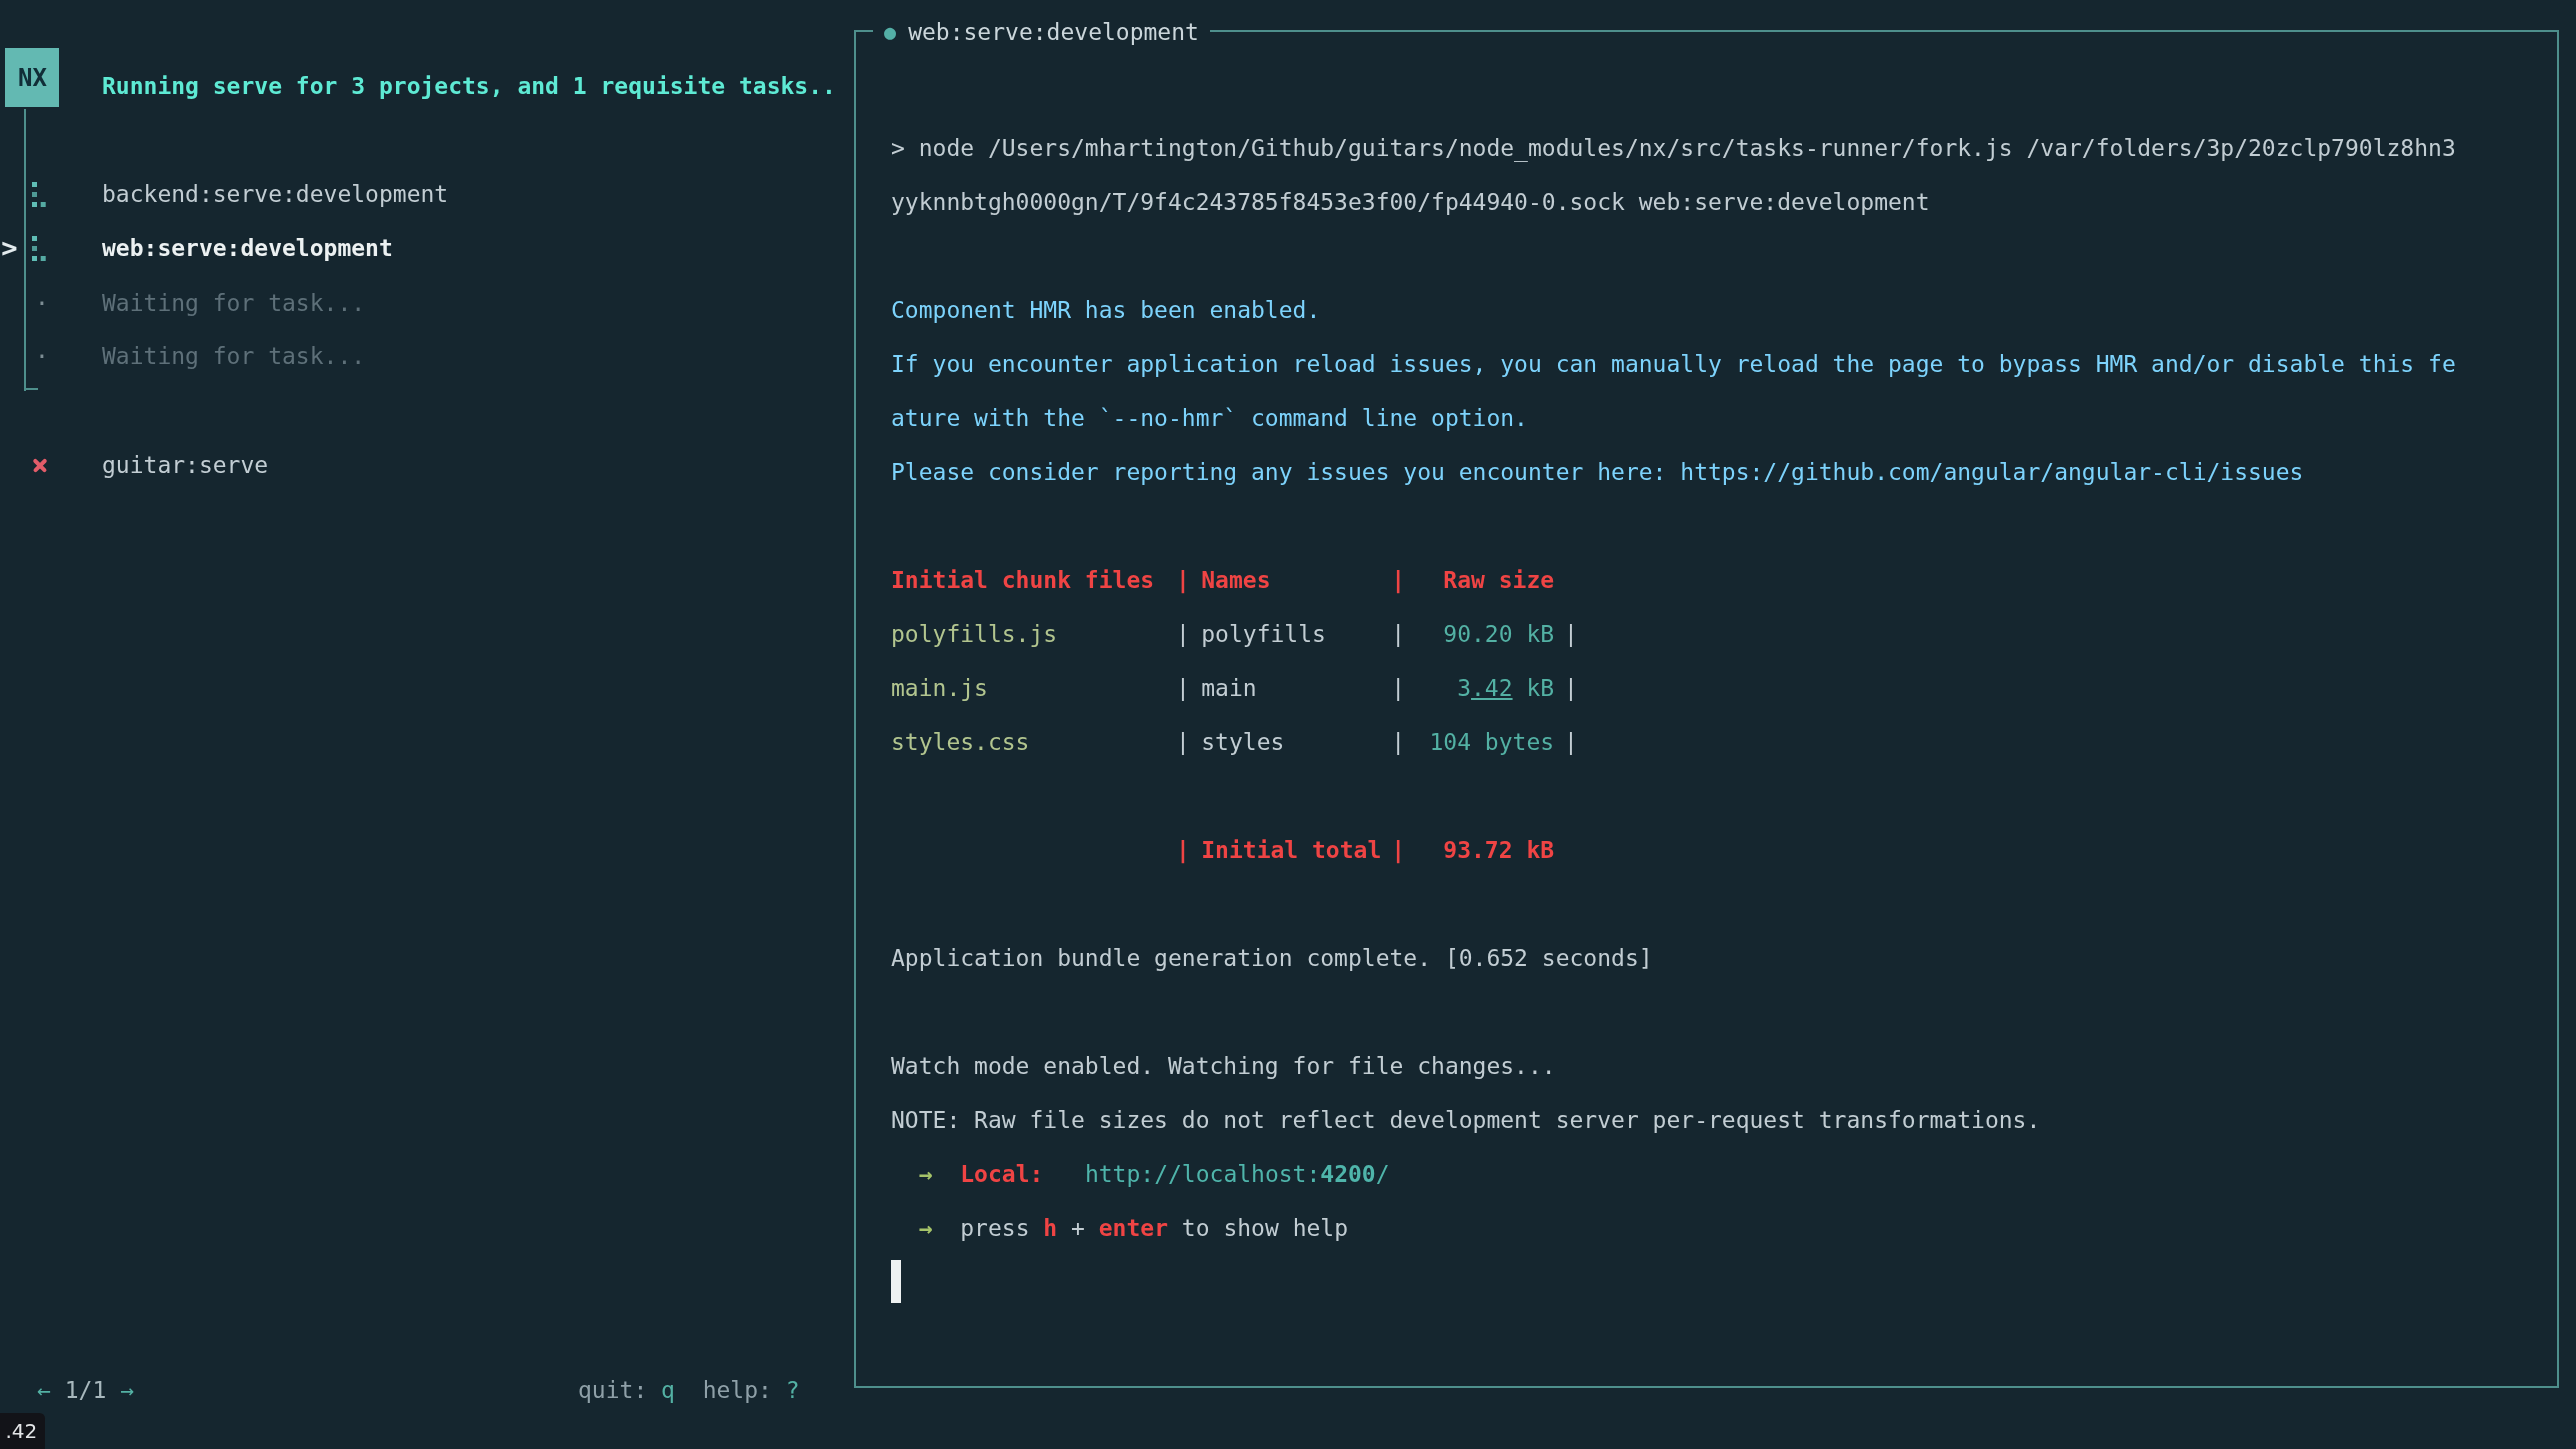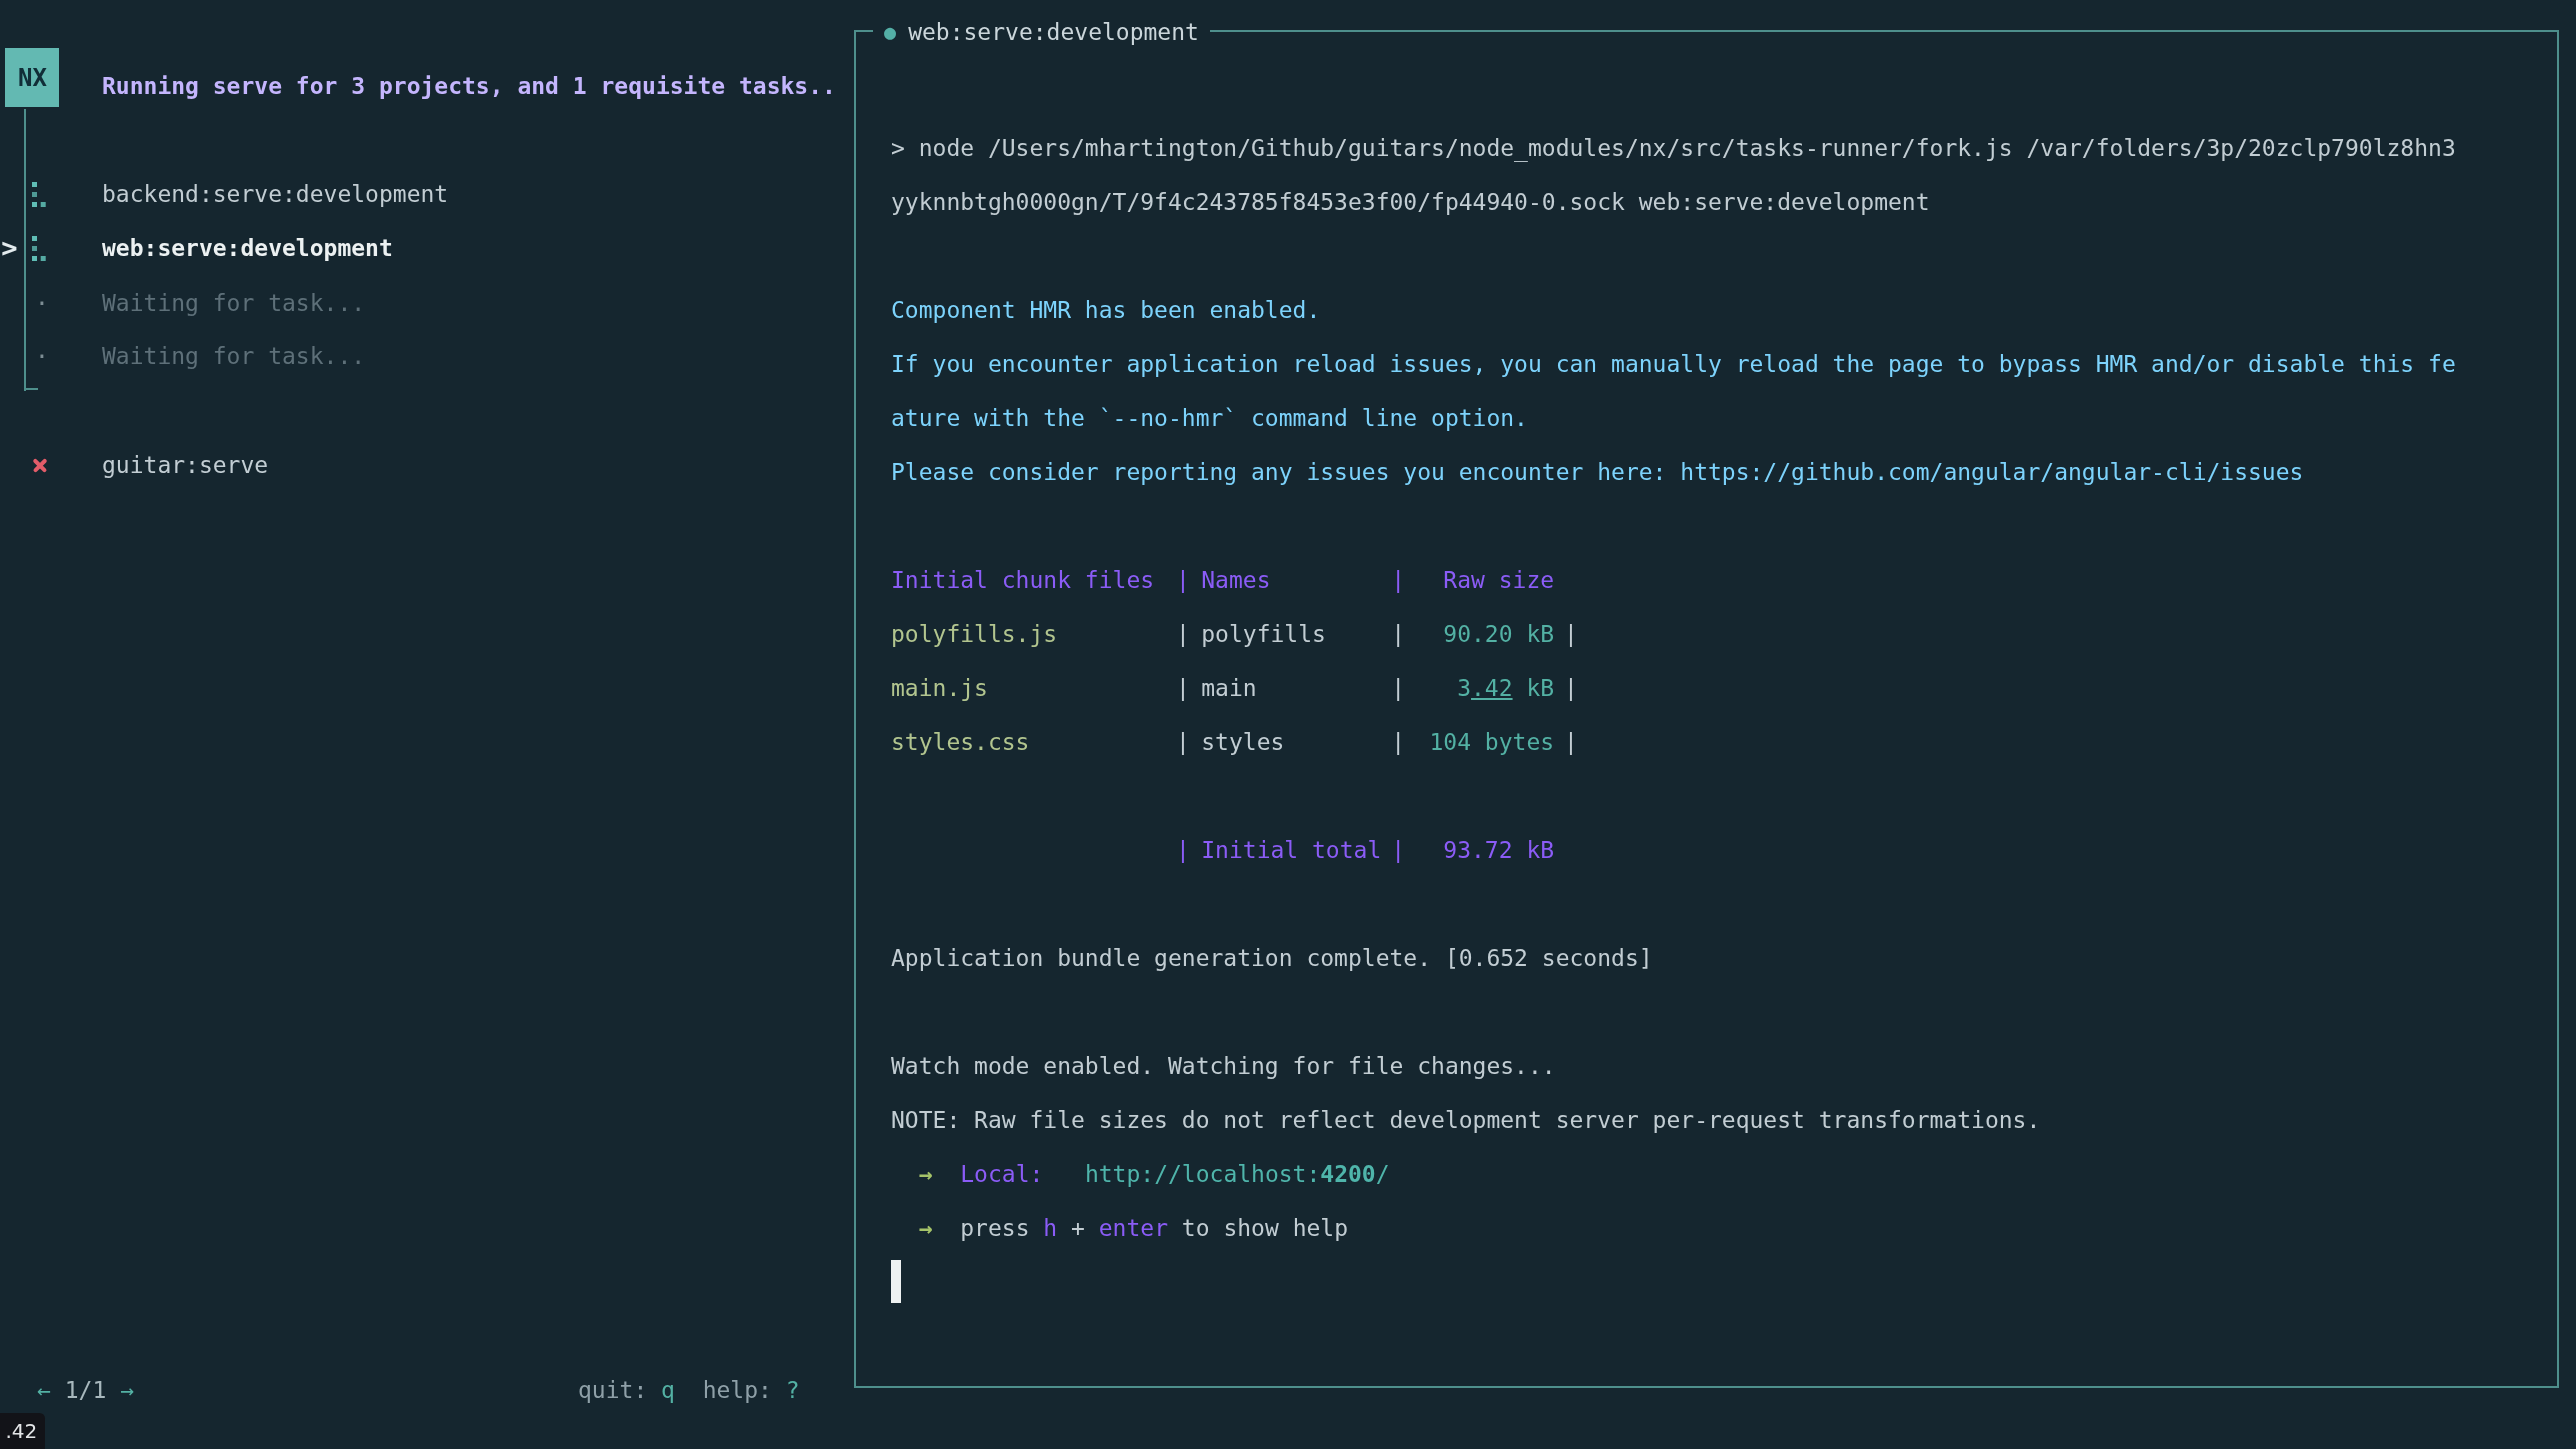--- a/index.html
+++ b/index.html
@@ -15,21 +15,21 @@
 
   
   #sidebar { position:absolute; left:0; top:0; width:854px; height:1449px; }
   .nx-badge {
     position:absolute; left:5.4px; top:48px; width:54px; height:59px;
     background:#63B9B2; color:#112E38; font-weight:bold; font-size:24px;
     display:flex; align-items:center; justify-content:center;
   }
   .sb-title {
     position:absolute; left:102px; top:59px; height:54px; line-height:54px;
-    font-weight:bold; color:#c4b5fd;
+    font-weight:bold; color:#5eead4;
   }
   .bracket-v { position:absolute; left:23.5px; top:109px; width:2px; height:282px; background:#4E8F8C; }
   .bracket-foot { position:absolute; left:23.5px; top:388px; width:14.8px; height:2px; background:#4E8F8C; }
   .task-row { position:absolute; left:0; width:100%; height:54px; line-height:54px; }
   .task-label { position:absolute; left:102px; top:0; }
   .task-label.sel { font-weight:bold; color:#ECF1F2; }
   .task-label.dim { color:#5E7079; }
   .sel-arrow {
     position:absolute; left:1.3px; top:221px; height:54px; line-height:54px;
     font-weight:bold; font-size:27px; color:#E3EBEE;
@@ -72,21 +72,21 @@
   }
   .panel-title {
     position:absolute; left:17.4px; top:-27px; height:54px; line-height:54px;
     background:#15262F; padding:0 10.7px; color:#CBD6DB;
     display:flex; align-items:center; gap:12px;
   }
   .panel-title .dot { color:#53AFA6; font-size:20px; }
   #content { position:absolute; left:35px; top:89px; right:6.7px; }
   .ln { height:54px; line-height:54px; white-space:pre; }
   .yellow { color:#7dd3fc; }
-  .bold-w { color:#8b5cf6; font-weight:normal; }
+  .bold-w { color:#ef4444; font-weight:bold; }
   .fname { color:#B2C58F; }
   .size { color:#53B1A4; }
   .link-ul { text-decoration:underline; }
   .c1 { display:inline-block; width:285px; }
   .c2 { display:inline-block; width:190px; margin-left:11.4px; }
   .c3 { display:inline-block; width:149px; text-align:right; }
   .trail { margin-left:10px; }
   .g-arrow { color:#A5C369; font-weight:bold; }
   .url { color:#4FB5AB; }
   .url b { color:#4FB5AB; }

